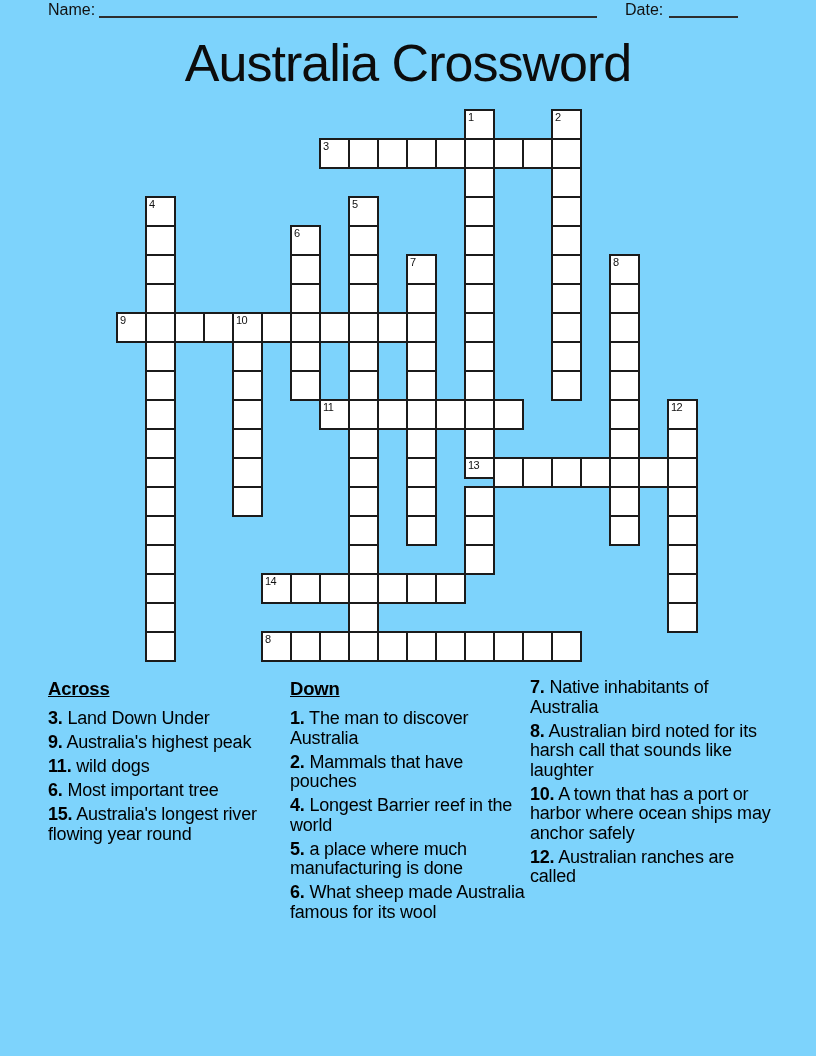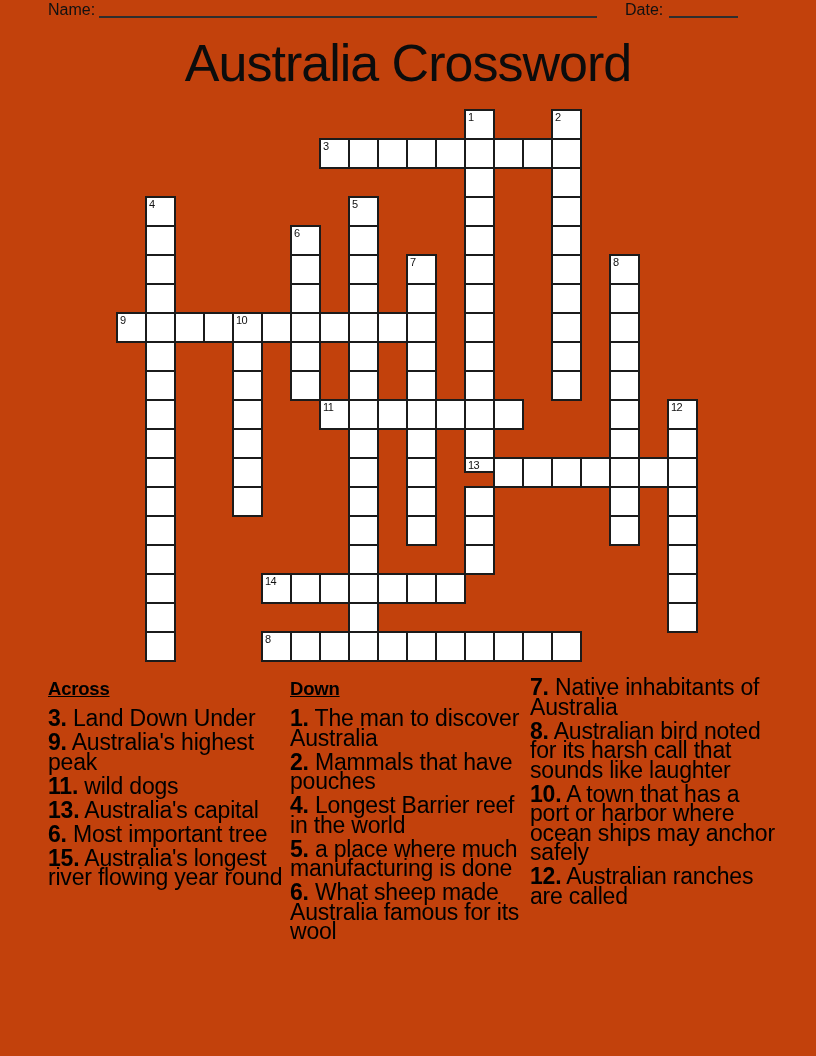--- a/index.html
+++ b/index.html
@@ -1,18 +1,18 @@
 <!DOCTYPE html>
 <html><head>
 <meta charset="utf-8">
 <style>
   html,body { margin:0; padding:0; background:#ffffff; }
   #page {
     position:relative; width:816px; height:1056px; overflow:hidden;
-    background:#c2410c; color:#000;
+    background:#7dd3fc; color:#000;
     font-family:"Liberation Sans","DejaVu Sans",sans-serif;
   }
   .hdr-label { position:absolute; top:1px; font-size:16px; color:#111; }
   .hdr-line  { position:absolute; top:0; height:16px; border-bottom:2px solid #2e2e2e; }
   #name-label { left:48px; }
   #name-line  { left:99px;  width:498px; }
   #date-label { left:625px; }
   #date-line  { left:669px; width:69px; }
   #title {
     position:absolute; left:0; right:0; top:33px; text-align:center;
@@ -29,21 +29,21 @@
   }
   .clue-col { position:absolute; top:678px; }
   #clue-col-0 { left:48px;  width:238px; }
   #clue-col-1 { left:290px; width:238px; }
   #clue-col-2 { left:530px; width:248px; }
   .clue-head {
     font-size:18.5px; font-weight:bold; text-decoration:underline;
     margin:0 0 9px 0; letter-spacing:-0.2px;
   }
   .clue {
-    font-size:23px; line-height:19.5px; margin:0 0 4.5px 0;
+    font-size:18px; line-height:19.5px; margin:0 0 4.5px 0;
     letter-spacing:-0.2px;
   }
   .clue b { font-weight:bold; }
 </style>
 </head>
 <body>
 
 <div id="page">
 
   <span id="name-label" class="hdr-label">Name:</span>
@@ -62,21 +62,21 @@
       <div class="cell" style="left: 464px; top: 167px; width: 31px; height: 31px; border-color: rgb(27, 27, 27);"></div>
       <div class="cell" style="left: 464px; top: 196px; width: 31px; height: 31px; border-color: rgb(27, 27, 27);"></div>
       <div class="cell" style="left: 464px; top: 225px; width: 31px; height: 31px; border-color: rgb(27, 27, 27);"></div>
       <div class="cell" style="left: 464px; top: 254px; width: 31px; height: 31px; border-color: rgb(27, 27, 27);"></div>
       <div class="cell" style="left: 464px; top: 283px; width: 31px; height: 31px; border-color: rgb(27, 27, 27);"></div>
       <div class="cell" style="left: 464px; top: 312px; width: 31px; height: 31px; border-color: rgb(27, 27, 27);"></div>
       <div class="cell" style="left: 464px; top: 341px; width: 31px; height: 31px; border-color: rgb(27, 27, 27);"></div>
       <div class="cell" style="left: 464px; top: 370px; width: 31px; height: 31px; border-color: rgb(27, 27, 27);"></div>
       <div class="cell" style="left: 464px; top: 399px; width: 31px; height: 31px; border-color: rgb(27, 27, 27);"></div>
       <div class="cell" style="left: 464px; top: 428px; width: 31px; height: 31px; border-color: rgb(27, 27, 27);"></div>
-      <div class="cell" style="left: 464px; top: 457px; width: 31px; height: 16px; border-color: rgb(27, 27, 27);">
+      <div class="cell" style="left: 464px; top: 457px; width: 31px; height: 22px; border-color: rgb(27, 27, 27);">
         <span class="cell-num">13</span>
       </div>
       <div class="cell" style="left: 464px; top: 486px; width: 31px; height: 31px; border-color: rgb(27, 27, 27);"></div>
       <div class="cell" style="left: 464px; top: 515px; width: 31px; height: 31px; border-color: rgb(27, 27, 27);"></div>
       <div class="cell" style="left: 464px; top: 544px; width: 31px; height: 31px; border-color: rgb(27, 27, 27);"></div>
       <div class="cell" style="left: 551px; top: 109px; width: 31px; height: 31px; border-color: rgb(27, 27, 27);">
         <span class="cell-num">2</span>
       </div>
       <div class="cell" style="left: 551px; top: 138px; width: 31px; height: 31px; border-color: rgb(27, 27, 27);"></div>
       <div class="cell" style="left: 551px; top: 167px; width: 31px; height: 31px; border-color: rgb(27, 27, 27);"></div>
@@ -222,21 +222,20 @@
       <div class="cell" style="left: 493px; top: 631px; width: 31px; height: 31px; border-color: rgb(27, 27, 27);"></div>
       <div class="cell" style="left: 522px; top: 631px; width: 31px; height: 31px; border-color: rgb(27, 27, 27);"></div>
       <div class="cell" style="left: 551px; top: 631px; width: 31px; height: 31px; border-color: rgb(27, 27, 27);"></div>
     </div>
 
   <div id="clue-col-0" class="clue-col">
       <p class="clue-head">Across</p>
       <p class="clue"><b>3.</b> Land Down Under</p>
       <p class="clue"><b>9.</b> Australia's highest peak</p>
       <p class="clue"><b>11.</b> wild dogs</p>
-      <p class="clue"><b>13.</b> Australia's capital</p>
       <p class="clue"><b>6.</b> Most important tree</p>
       <p class="clue"><b>15.</b> Australia's longest river flowing year round</p>
     </div>
   <div id="clue-col-1" class="clue-col">
       <p class="clue-head">Down</p>
       <p class="clue"><b>1.</b> The man to discover Australia</p>
       <p class="clue"><b>2.</b> Mammals that have pouches</p>
       <p class="clue"><b>4.</b> Longest Barrier reef in the world</p>
       <p class="clue"><b>5.</b> a place where much manufacturing is done</p>
       <p class="clue"><b>6.</b> What sheep made Australia famous for its wool</p>

